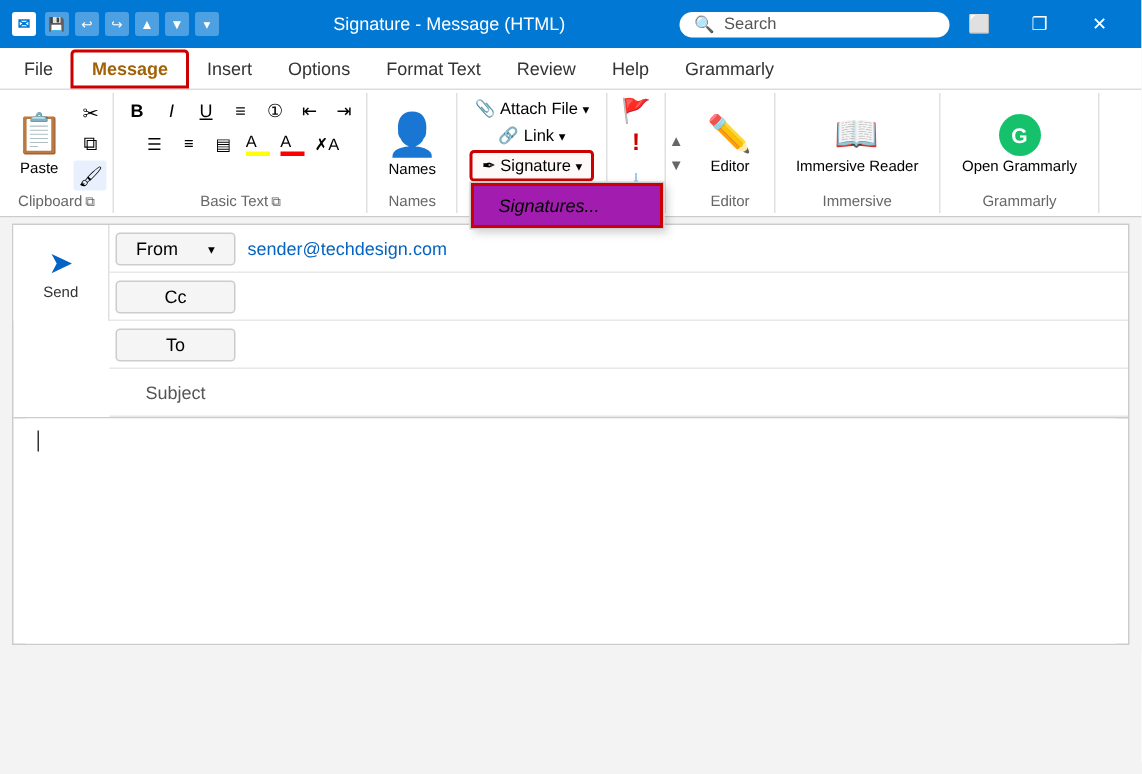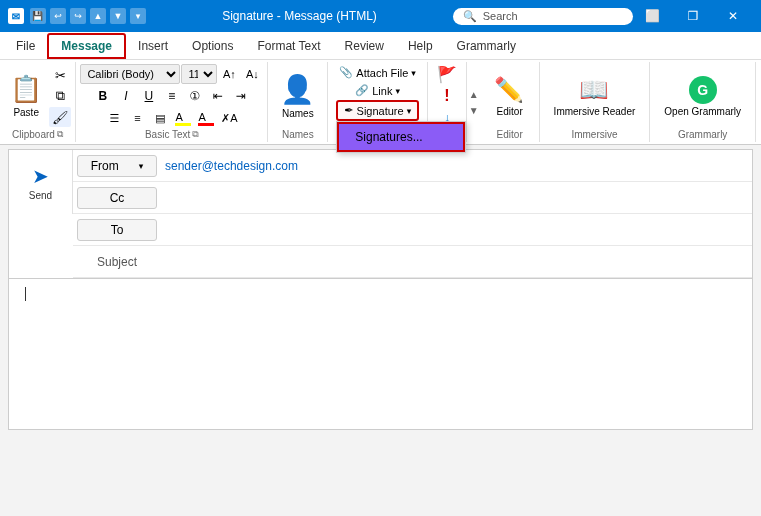--- a/index.html
+++ b/index.html
@@ -156,21 +156,22 @@
       border: 1px solid #ccc;
       box-shadow: 2px 2px 6px rgba(0,0,0,0.2);
       z-index: 100;
       min-width: 130px;
     }
     .dropdown-item {
       padding: 6px 16px;
       cursor: pointer;
       font-size: 12px;
       border: 2px solid #c00;
-      background: #8b5cf6;
+      background: #a21caf;
+      font-style: italic;
     }
 
     
     .editor-btn {
       display: flex;
       flex-direction: column;
       align-items: center;
       padding: 4px 10px;
       cursor: pointer;
       border-radius: 3px;
@@ -315,21 +316,21 @@
   </div>
   <div class="title-bar-window-btns">
     <div class="win-btn">⬜</div>
     <div class="win-btn">❐</div>
     <div class="win-btn close">✕</div>
   </div>
 </div>
 
 <div class="ribbon-tabs">
   <div class="ribbon-tab">File</div>
-  <div class="ribbon-tab active highlighted" style="border:2px solid #c00;color:#0f766e;font-weight:600;">Message</div>
+  <div class="ribbon-tab active highlighted" style="border:2px solid #c00;color:#a16207;font-weight:600;">Message</div>
   <div class="ribbon-tab">Insert</div>
   <div class="ribbon-tab">Options</div>
   <div class="ribbon-tab">Format Text</div>
   <div class="ribbon-tab">Review</div>
   <div class="ribbon-tab">Help</div>
   <div class="ribbon-tab">Grammarly</div>
 </div>
 
 <div class="ribbon">
 
@@ -346,30 +347,20 @@
       </div>
     </div>
     <div class="ribbon-group-bottom">
       <span>Clipboard</span>
       <span class="expand-icon">⧉</span>
     </div>
   </div>
 
   <div class="ribbon-group-wrapper">
     <div class="ribbon-group-top" style="flex-direction:column;gap:2px;">
-      <div class="ribbon-row">
-        <select class="font-name-select">
-          <option>Calibri (Body)</option>
-        </select>
-        <select class="font-size-select">
-          <option>11</option>
-        </select>
-        <div class="ribbon-btn-small" style="font-size:11px;">A↑</div>
-        <div class="ribbon-btn-small" style="font-size:11px;">A↓</div>
-      </div>
       <div class="ribbon-row">
         <div class="ribbon-btn-small b">B</div>
         <div class="ribbon-btn-small i">I</div>
         <div class="ribbon-btn-small u">U</div>
         <div class="ribbon-btn-small">≡</div>
         <div class="ribbon-btn-small">①</div>
         <div class="ribbon-btn-small">⇤</div>
         <div class="ribbon-btn-small">⇥</div>
       </div>
       <div class="ribbon-row">

